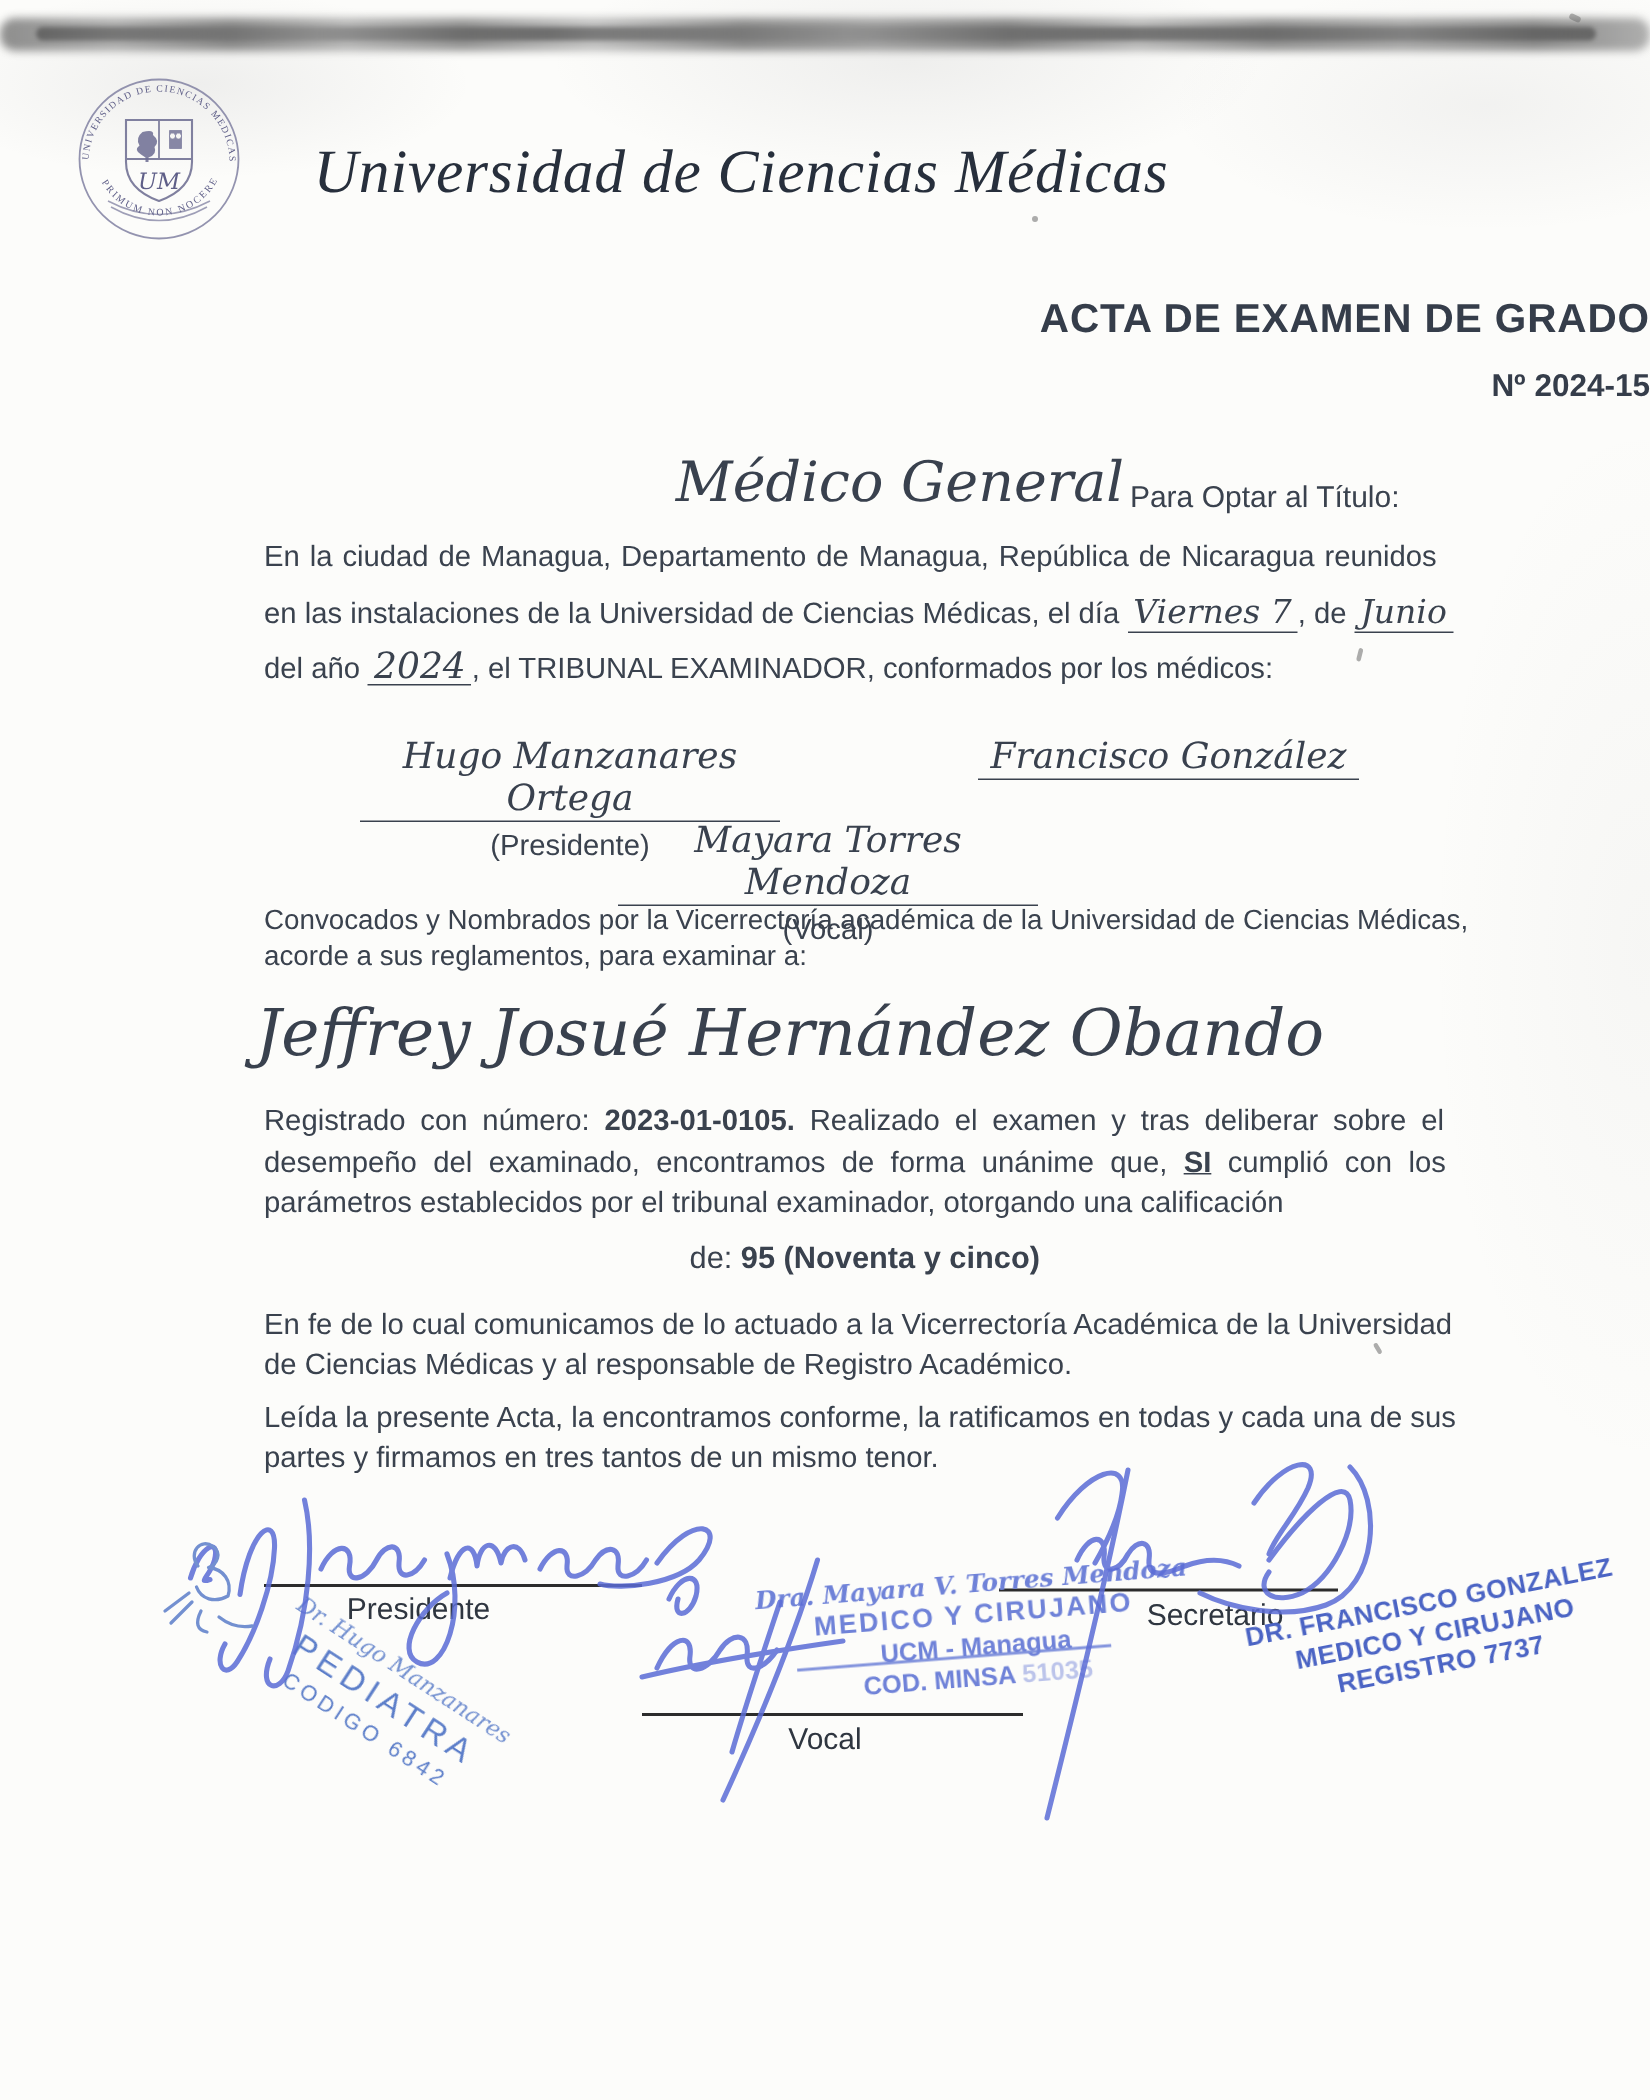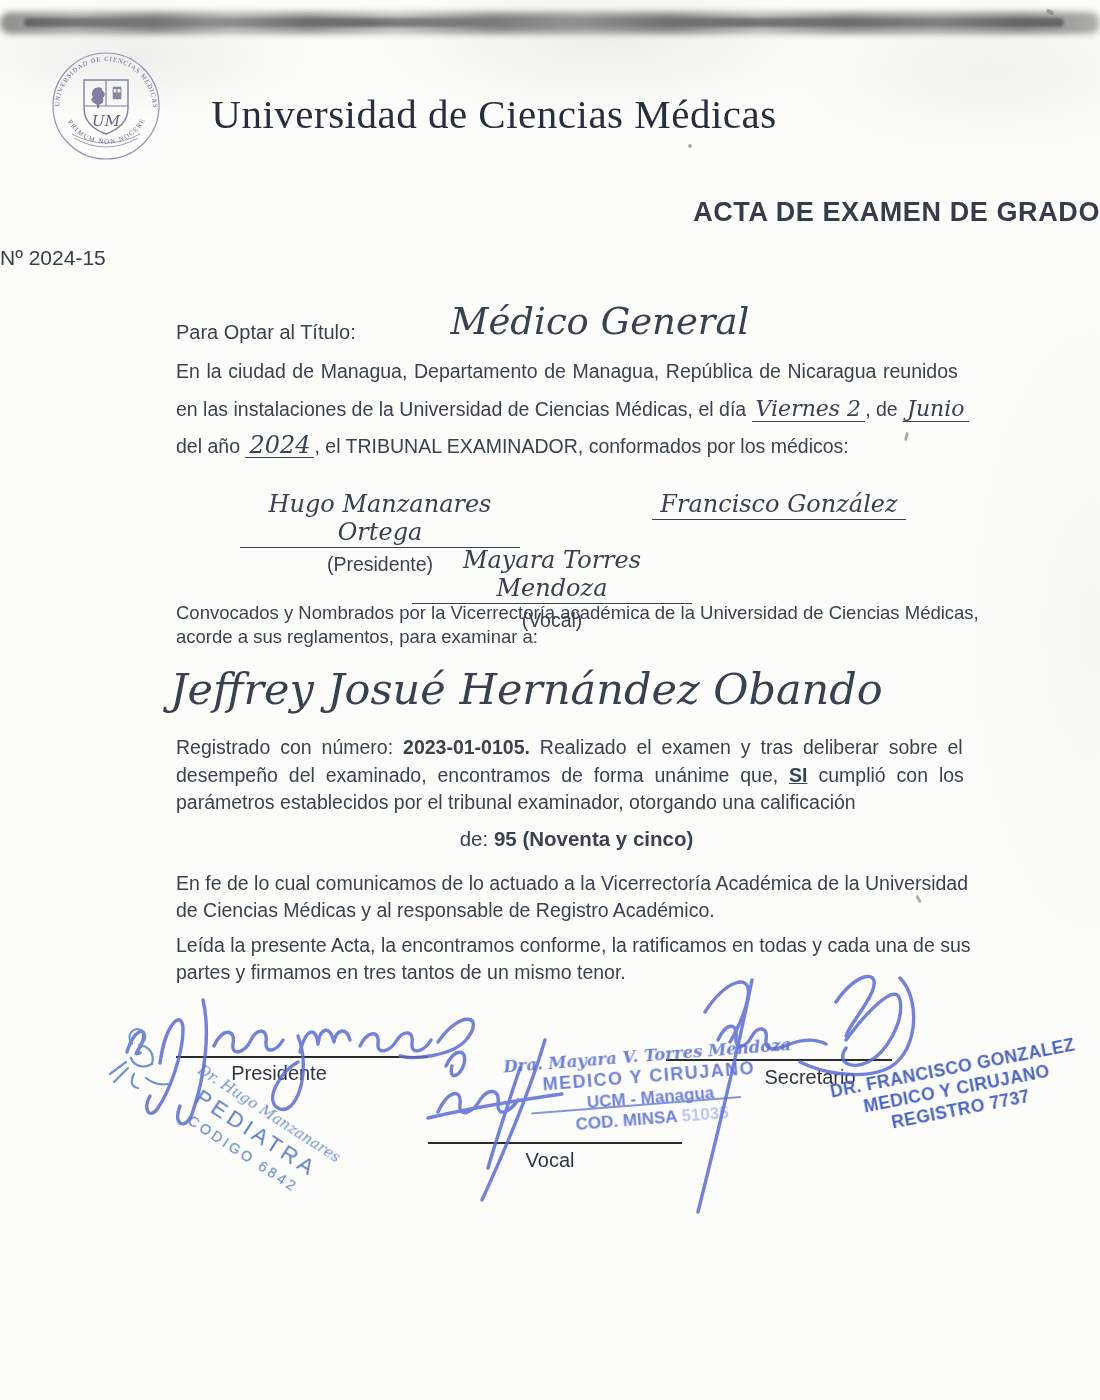--- a/index.html
+++ b/index.html
@@ -21,29 +21,29 @@
     filter:blur(3px); opacity:.62; }
   .scanband2 { position:absolute; left:24px; top:18px; width:1040px; height:9px; border-radius:6px;
     background:linear-gradient(90deg,#3d3d3d,#777 18%,#3a3a3a 33%,#888 52%,#3f3f3f 70%,#666 88%,#3c3c3c);
     filter:blur(1.4px); opacity:.55; }
   .speck { position:absolute; background:#6a6a6a; border-radius:50%; opacity:.55; }
 
   .serif  { font-family:"Liberation Serif", serif; }
   .script { font-family:"DejaVu Serif", serif; font-style:italic; }
 
   .uni-title { position:absolute; top:90px; left:0; width:988px; text-align:center;
-    font-size:41px; color:#272f3c; letter-spacing:.5px; }
+    font-size:41px; color:#272f3c; letter-spacing:.5px;font-style:italic; }
   .acta-title { position:absolute; top:197px; left:0; width:1100px; text-align:right;
     font-weight:bold; font-size:27px; letter-spacing:.6px; color:#353d4a; }
-  .acta-num { position:absolute; top:246px; left:0; width:1100px; text-align:left;
-    font-weight:normal; font-size:21px; color:#353d4a; }
+  .acta-num { position:absolute; top:246px; left:0; width:1100px; text-align:right;
+    font-weight:bold; font-size:21px; color:#353d4a; }
 
   .col { position:absolute; left:176px; width:757px; }
 
-  .optar-label { top:321px; font-size:20px; }
+  .optar-label { top:321px; font-size:20px;text-align:right; }
   .degree { position:absolute; left:430px; top:300px; width:340px; text-align:center;
     font-size:37px; color:#39414e; }
 
   .intro { top:353px; font-size:19.5px; line-height:37.5px; }
   .line { white-space:nowrap; }
   .ws1 { word-spacing:1.2px; }
   .uscript { font-family:"DejaVu Serif", serif; font-style:italic; font-size:22px;
     display:inline-block; border-bottom:1.6px solid #3a424e; padding:0 4px 0 4px; line-height:24px; }
 
   .tribunal-name { position:absolute; text-align:center; width:280px; }
@@ -125,21 +125,21 @@
 
   <div class="acta-title">ACTA DE EXAMEN DE GRADO</div>
   <div class="acta-num">Nº 2024-15</div>
 
   <div class="col optar-label" style="position:absolute">Para Optar al Título:</div>
   <div class="degree script">Médico General</div>
 
   <div class="col intro" style="position:absolute">
     <div class="line ws1"><span>En la ciudad de Managua, Departamento de Managua, República de Nicaragua reunidos</span></div>
     <div class="line"><span>en las instalaciones de la Universidad de Ciencias Médicas, el día</span>
-      <span class="uscript">Viernes 2</span><span>, de</span>
+      <span class="uscript">Viernes 7</span><span>, de</span>
       <span class="uscript">Junio</span></div>
     <div class="line"><span>del año</span>
       <span class="uscript" style="font-size:24px">2024</span><span>, el TRIBUNAL EXAMINADOR, conformados por los médicos:</span></div>
   </div>
 
   <div class="tribunal-name" style="left:240px;top:490px">
     <span class="tname script">Hugo Manzanares Ortega</span>
     <div class="trole">(Presidente)</div>
   </div>
   <div class="tribunal-name" style="left:639px;top:490px">

